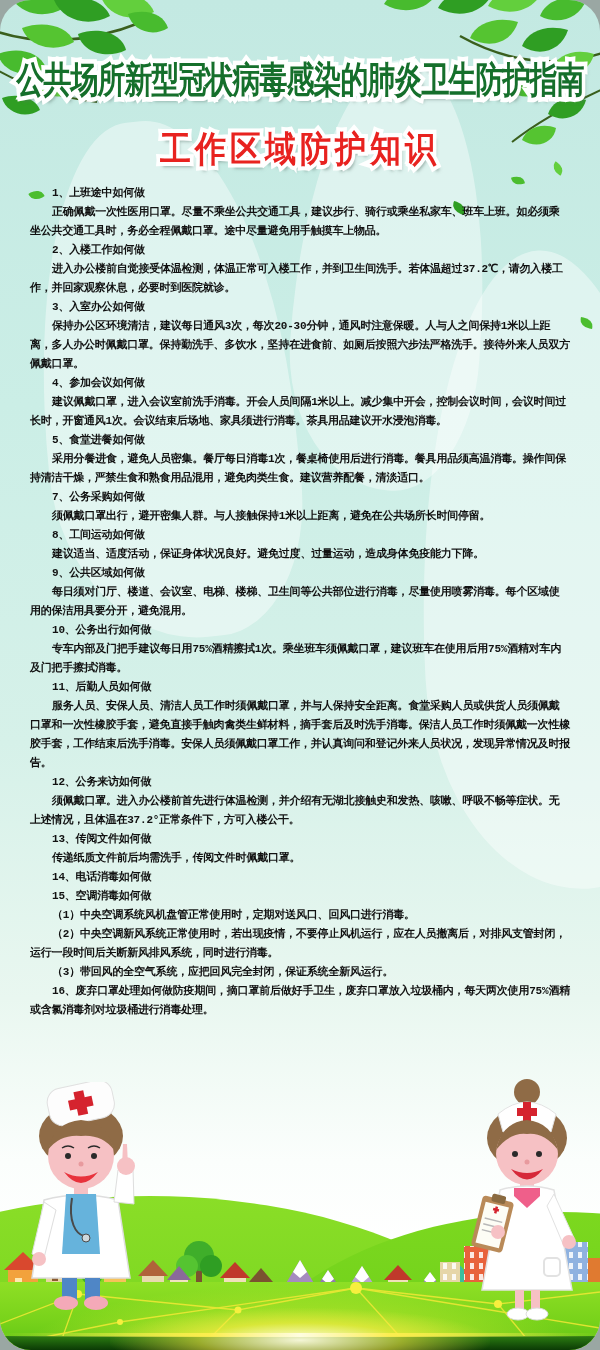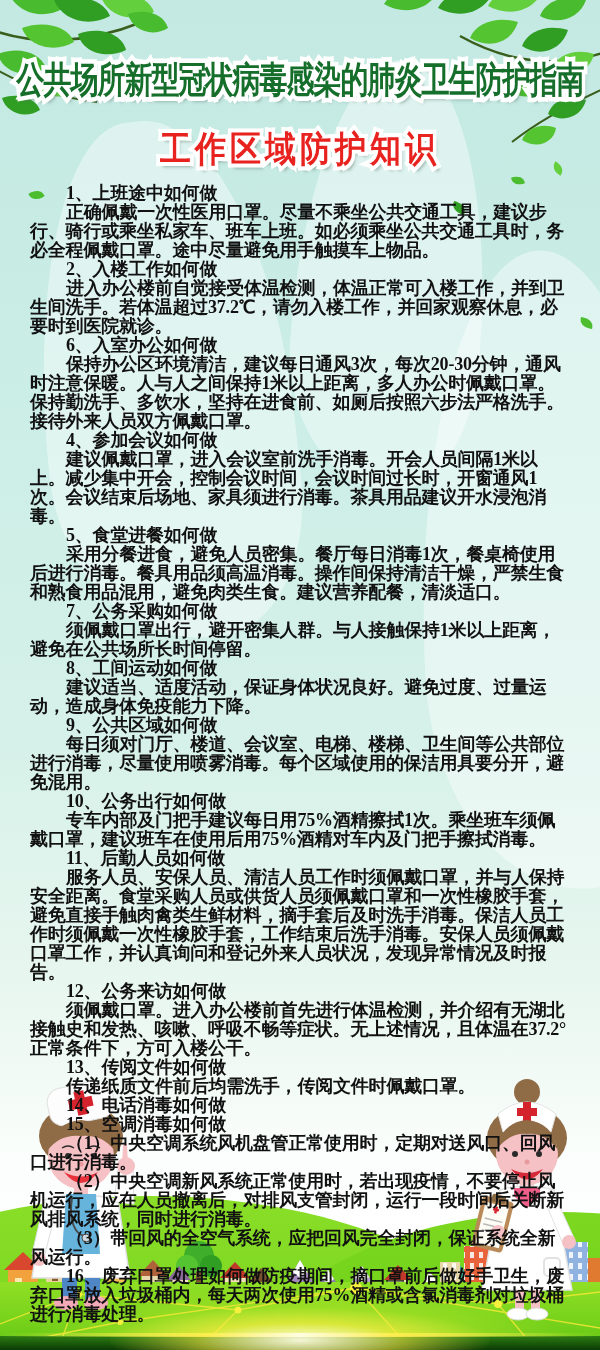--- a/index.html
+++ b/index.html
@@ -1,20 +1,21 @@
 <!DOCTYPE html>
 <html><head>
 <meta charset="utf-8">
 <style>
   html,body{margin:0;padding:0;background:#9aa7a3;}
   *{box-sizing:border-box;}
   #poster{
     position:relative;width:600px;height:1350px;margin:0 auto;overflow:hidden;
     background:linear-gradient(180deg,#c3e9e2 0%,#cbeee6 30%,#d6f1e9 55%,#e9f7f0 74%,#fbfefc 86%,#ffffff 92%);
-    font-family:Liberation Serif, serif;
+    font-family:Liberation Mono, monospace;
+    border-radius:31px;
   }
   
   .mound{position:absolute;background:rgba(255,255,255,.42);z-index:1;}
   .m1{left:40px;top:120px;width:250px;height:520px;border-radius:48% 52% 40% 60%/70% 64% 30% 36%;transform:rotate(-6deg);}
   .m2{left:295px;top:60px;width:190px;height:430px;border-radius:50% 50% 42% 58%/68% 66% 32% 34%;transform:rotate(4deg);}
   .m3{left:420px;top:250px;width:270px;height:640px;border-radius:50% 50% 44% 56%/66% 70% 30% 34%;transform:rotate(-3deg);}
   
   .stroked{position:relative;z-index:1;}
   .stroked::before{
     content:attr(data-text);position:absolute;left:0;right:0;top:0;z-index:-1;
@@ -26,21 +27,21 @@
     font-size:28px;font-weight:900;color:#156f2b;letter-spacing:-1px;
     transform:scaleY(1.3);transform-origin:50% 40%;white-space:nowrap;
   }
   .sub-title{
     position:absolute;z-index:8;top:128px;left:0;width:600px;text-align:center;
     font-size:31px;font-weight:900;color:#e8221f;letter-spacing:4px;
     transform:scaleY(1.15);transform-origin:50% 40%;white-space:nowrap;
   }
   
   .sections{position:absolute;z-index:9;top:184px;left:30px;width:540px;
-    color:#111;font-size:18px;line-height:19px;font-weight:700;letter-spacing:-.2px;}
+    color:#111;font-size:11px;line-height:19px;font-weight:700;letter-spacing:-.2px;}
   .sec-heading{text-indent:2em;}
   .sec-para{text-indent:2em;}
   
   .sections .section:nth-child(15) .para-1{margin-left:34px;margin-right:70px;text-indent:1em;}
   .sections .section:nth-child(15) .para-2{margin-left:34px;text-indent:1em;text-align:right;}
   
   .sections .section:nth-child(16) .para-0{margin-left:98px;margin-right:108px;text-indent:-1.35em;}
   
   .hill{position:absolute;border-radius:50%;z-index:2;}
   .hill-left{left:-250px;top:1196px;width:800px;height:430px;background:linear-gradient(180deg,#8ade27,#5cc513);}
@@ -271,21 +272,21 @@
   <div class="sections">
       <div class="section">
         <div class="sec-heading">1、上班途中如何做</div>
         <div class="sec-para para-0">正确佩戴一次性医用口罩。尽量不乘坐公共交通工具，建议步行、骑行或乘坐私家车、班车上班。如必须乘坐公共交通工具时，务必全程佩戴口罩。途中尽量避免用手触摸车上物品。</div>
       </div>
       <div class="section">
         <div class="sec-heading">2、入楼工作如何做</div>
         <div class="sec-para para-0">进入办公楼前自觉接受体温检测，体温正常可入楼工作，并到卫生间洗手。若体温超过37.2℃，请勿入楼工作，并回家观察休息，必要时到医院就诊。</div>
       </div>
       <div class="section">
-        <div class="sec-heading">6、入室办公如何做</div>
+        <div class="sec-heading">3、入室办公如何做</div>
         <div class="sec-para para-0">保持办公区环境清洁，建议每日通风3次，每次20-30分钟，通风时注意保暖。人与人之间保持1米以上距离，多人办公时佩戴口罩。保持勤洗手、多饮水，坚持在进食前、如厕后按照六步法严格洗手。接待外来人员双方佩戴口罩。</div>
       </div>
       <div class="section">
         <div class="sec-heading">4、参加会议如何做</div>
         <div class="sec-para para-0">建议佩戴口罩，进入会议室前洗手消毒。开会人员间隔1米以上。减少集中开会，控制会议时间，会议时间过长时，开窗通风1次。会议结束后场地、家具须进行消毒。茶具用品建议开水浸泡消毒。</div>
       </div>
       <div class="section">
         <div class="sec-heading">5、食堂进餐如何做</div>
         <div class="sec-para para-0">采用分餐进食，避免人员密集。餐厅每日消毒1次，餐桌椅使用后进行消毒。餐具用品须高温消毒。操作间保持清洁干燥，严禁生食和熟食用品混用，避免肉类生食。建议营养配餐，清淡适口。</div>
       </div>

